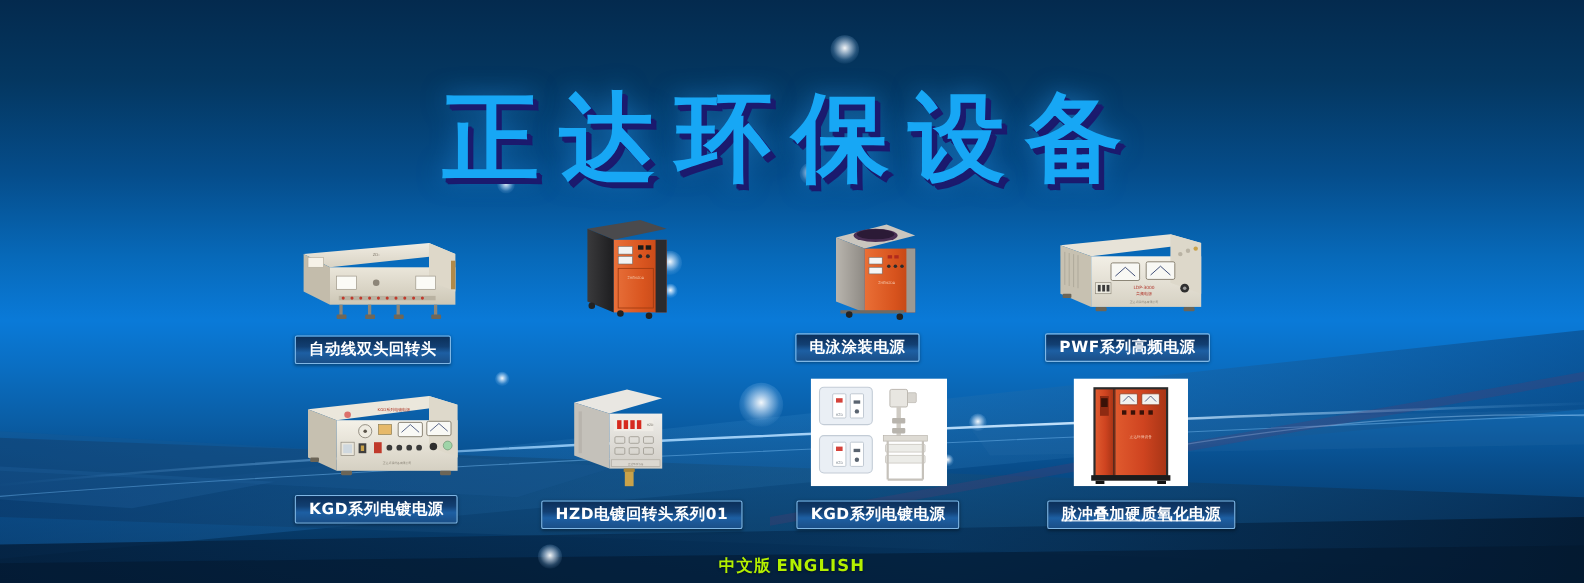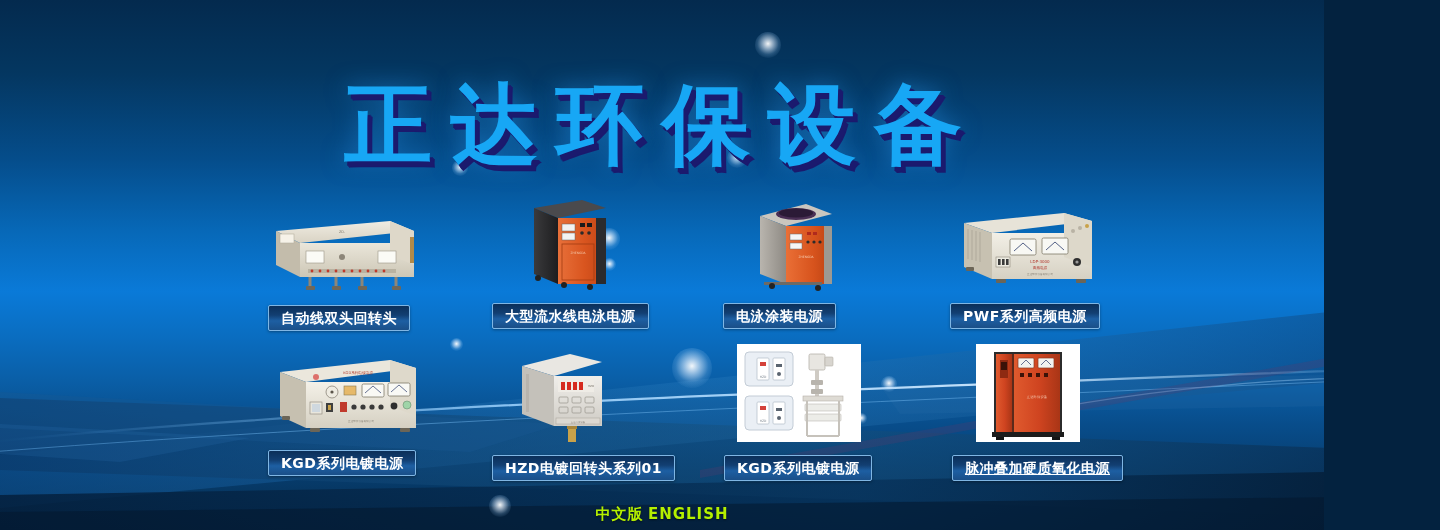--- a/index.html
+++ b/index.html
@@ -4,21 +4,21 @@
 <style>
   * { margin:0; padding:0; box-sizing:border-box; }
   html,body { width:1440px; height:530px; overflow:hidden; }
   body {
     font-family:"Liberation Sans","DejaVu Sans",sans-serif;
     background:#03223f;
   }
 
   #stage {
     position:relative;
-    width:1324px; height:530px;
+    width:1440px; height:530px;
     overflow:hidden;
     background:
       linear-gradient(to bottom,
         #042a4e 0%,
         #043761 14%,
         #054d8b 30%,
         #0769b9 44%,
         #0a7ad8 55%,
         #0a6ec2 63%,
         #0a5ea6 72%,
@@ -250,21 +250,20 @@
       <rect x="60" y="31" width="5" height="4" fill="#1a1a1a"></rect>
       <rect x="67" y="31" width="5" height="4" fill="#1a1a1a"></rect>
       <circle cx="62" cy="41" r="1.8" fill="#2a2a2a"></circle>
       <circle cx="69" cy="41" r="1.8" fill="#2a2a2a"></circle>
       <rect x="42" y="52" width="32" height="36" fill="none" stroke="#a23c12" stroke-width="0.8"></rect>
       <text x="58" y="62" font-size="3" fill="#f3c6a8" text-anchor="middle" font-family="DejaVu Sans, sans-serif">ZHENGDA</text>
       <circle cx="44" cy="93" r="3" fill="#222"></circle>
       <circle cx="70" cy="95" r="3" fill="#222"></circle>
       <circle cx="18" cy="86" r="3" fill="#222"></circle>
     </svg>
-    <div class="label" style="left:-28px; top:111px;">大型流水线电泳电源</div>
   </div>
 
   <div class="product" style="left:748px; top:192px; width:170px; height:150px;">
     <svg class="pimg" style="left:0; top:0;" width="92" height="100" viewBox="0 0 92 100">
       <defs>
         <linearGradient id="p3or" x1="0" y1="0" x2="1" y2="0">
           <stop offset="0%" stop-color="#ea6f36"></stop>
             <stop offset="60%" stop-color="#d7531d"></stop>
           <stop offset="100%" stop-color="#bb4213"></stop>
         </linearGradient>

